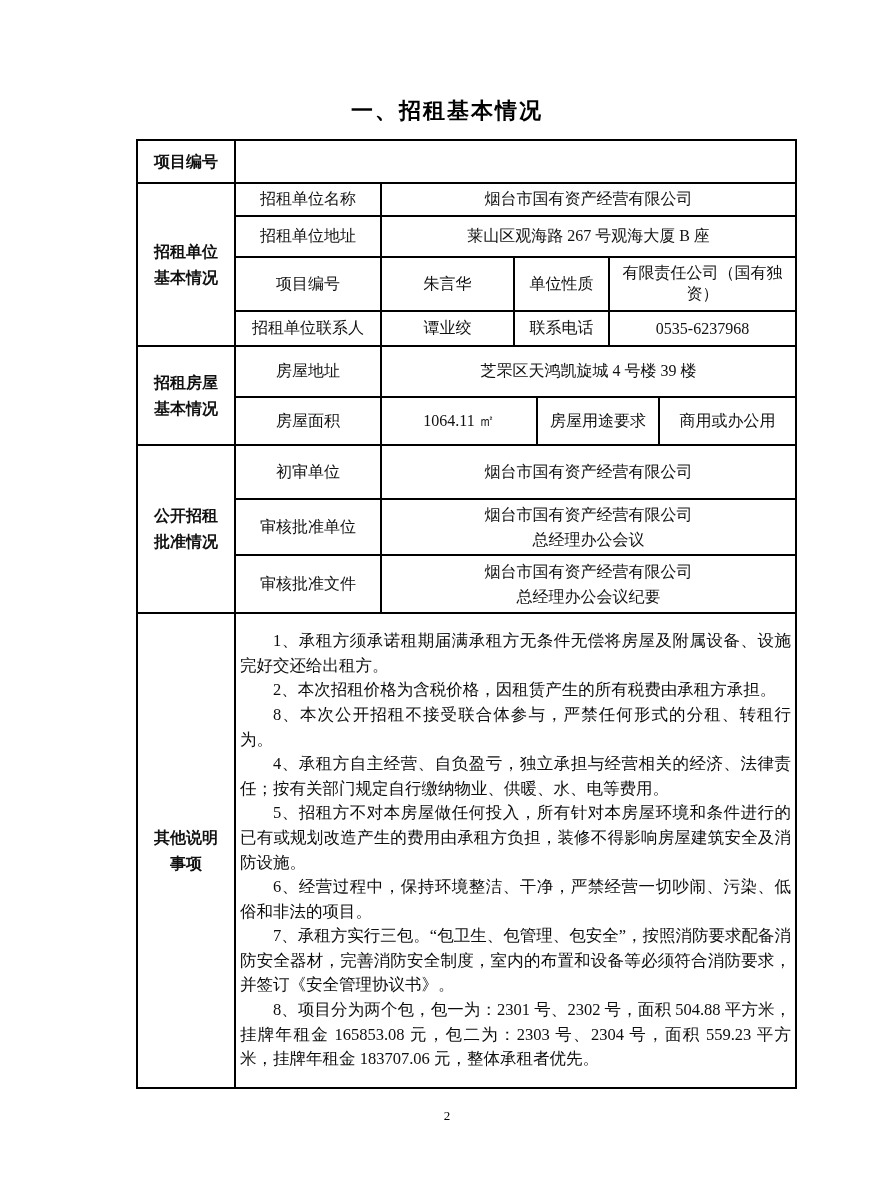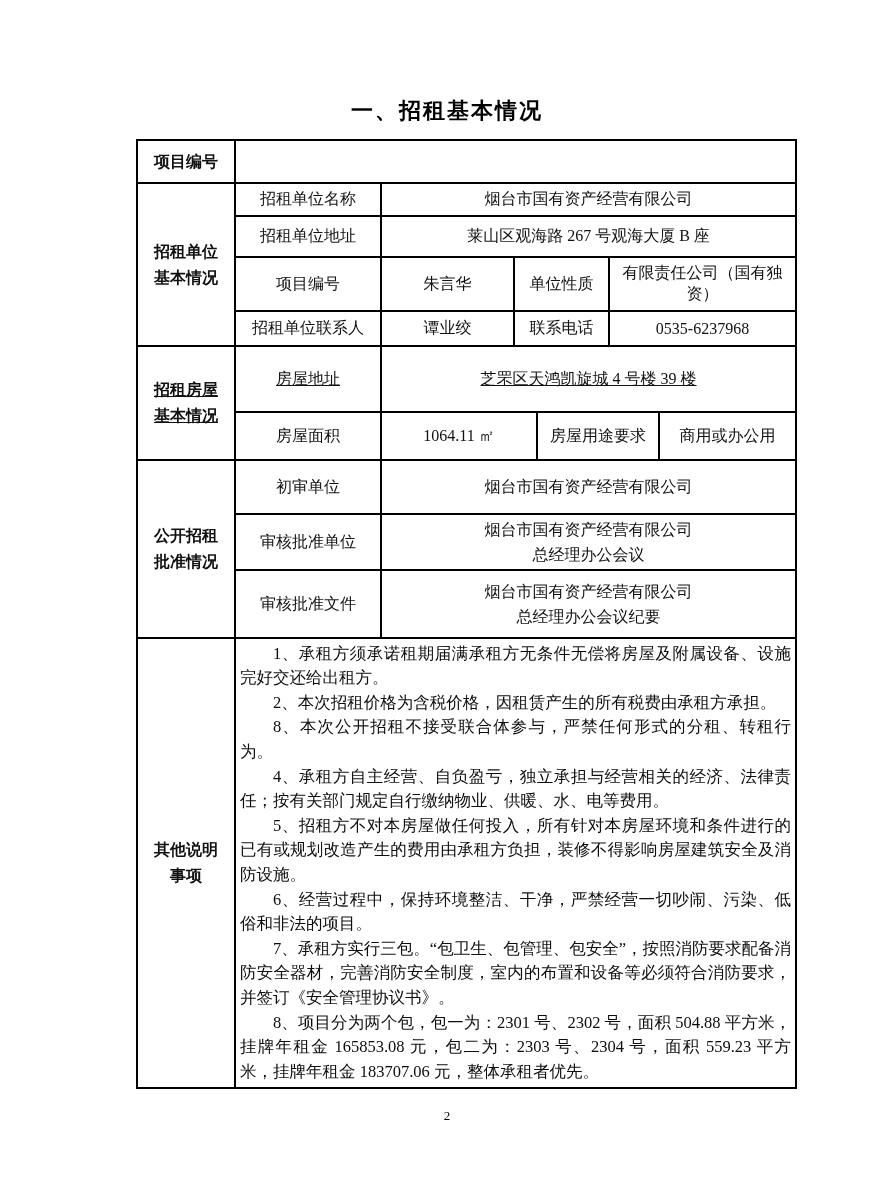--- a/index.html
+++ b/index.html
@@ -38,23 +38,23 @@
   .notes p{
     margin:0;text-indent:2em;text-align:justify;
     font-size:16.5px;line-height:24.6px;color:#0d0d0d;
   }
   .page-number{
     position:absolute;left:0;top:1108px;width:100%;
     text-align:center;font-size:13px;color:#000;
   }
   
   tr.r1{height:43px;} tr.r2{height:33px;} tr.r3{height:41px;}
-  tr.r4{height:54px;} tr.r5{height:35px;margin-top:12px;} tr.r6{height:66px;text-decoration:underline;}
+  tr.r4{height:54px;} tr.r5{height:35px;margin-top:12px;} tr.r6{height:51px;}
   tr.r7{height:48px;} tr.r8{height:54px;} tr.r9{height:56px;}
-  tr.r10{height:68px;}
+  tr.r10{height:58px;}
 </style>
 </head>
 <body>
 
 <div class="page">
 
   <div class="doc-title">一、招租基本情况</div>
 
   <table class="main">
     <colgroup>

